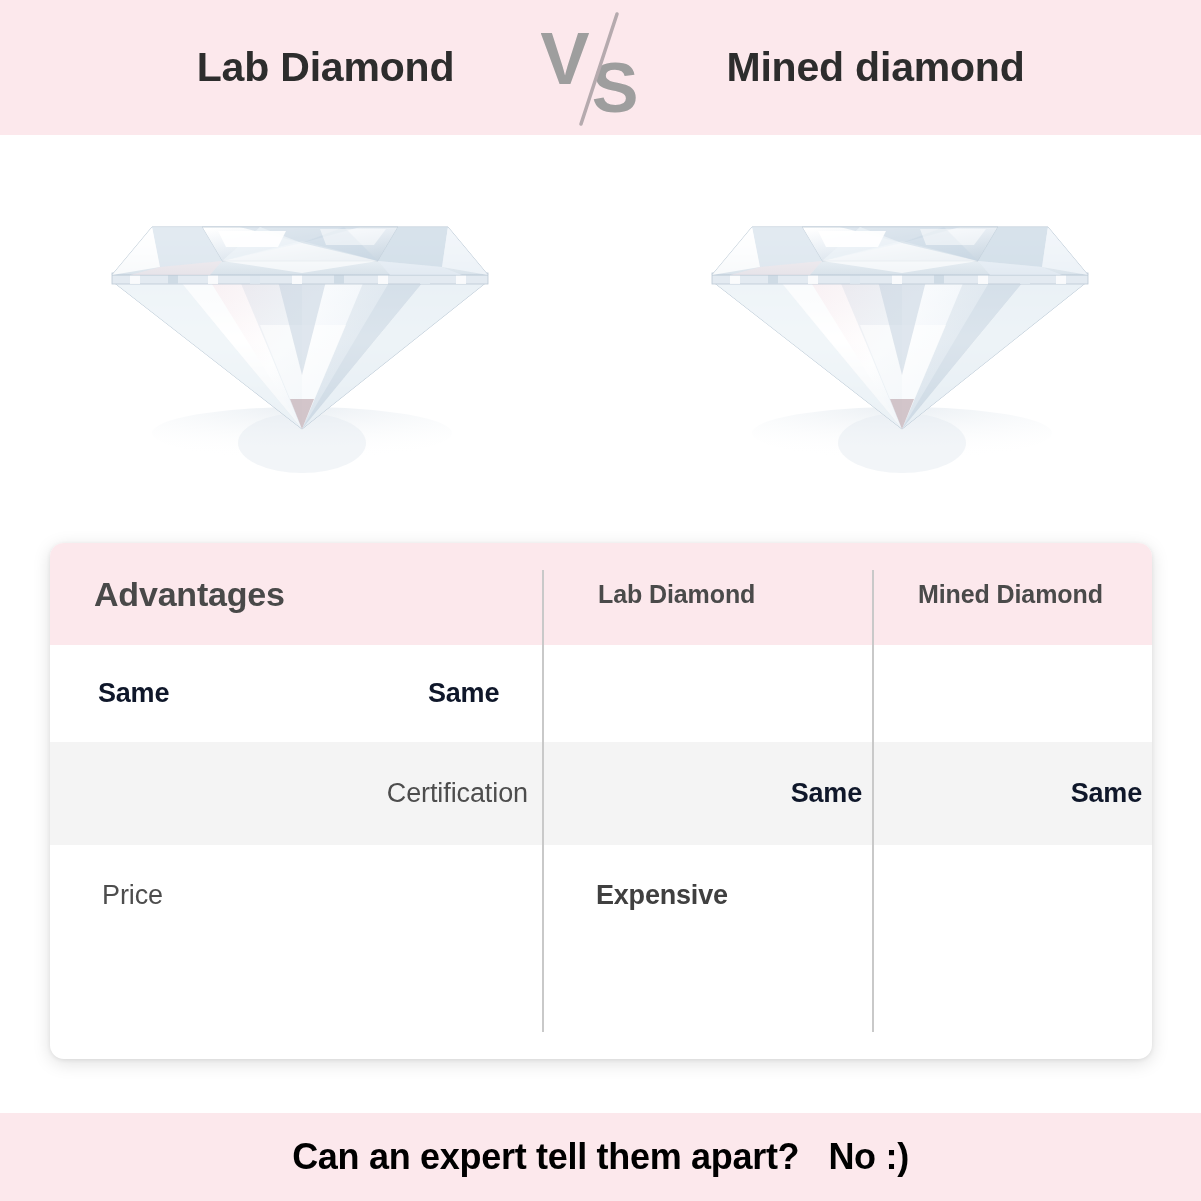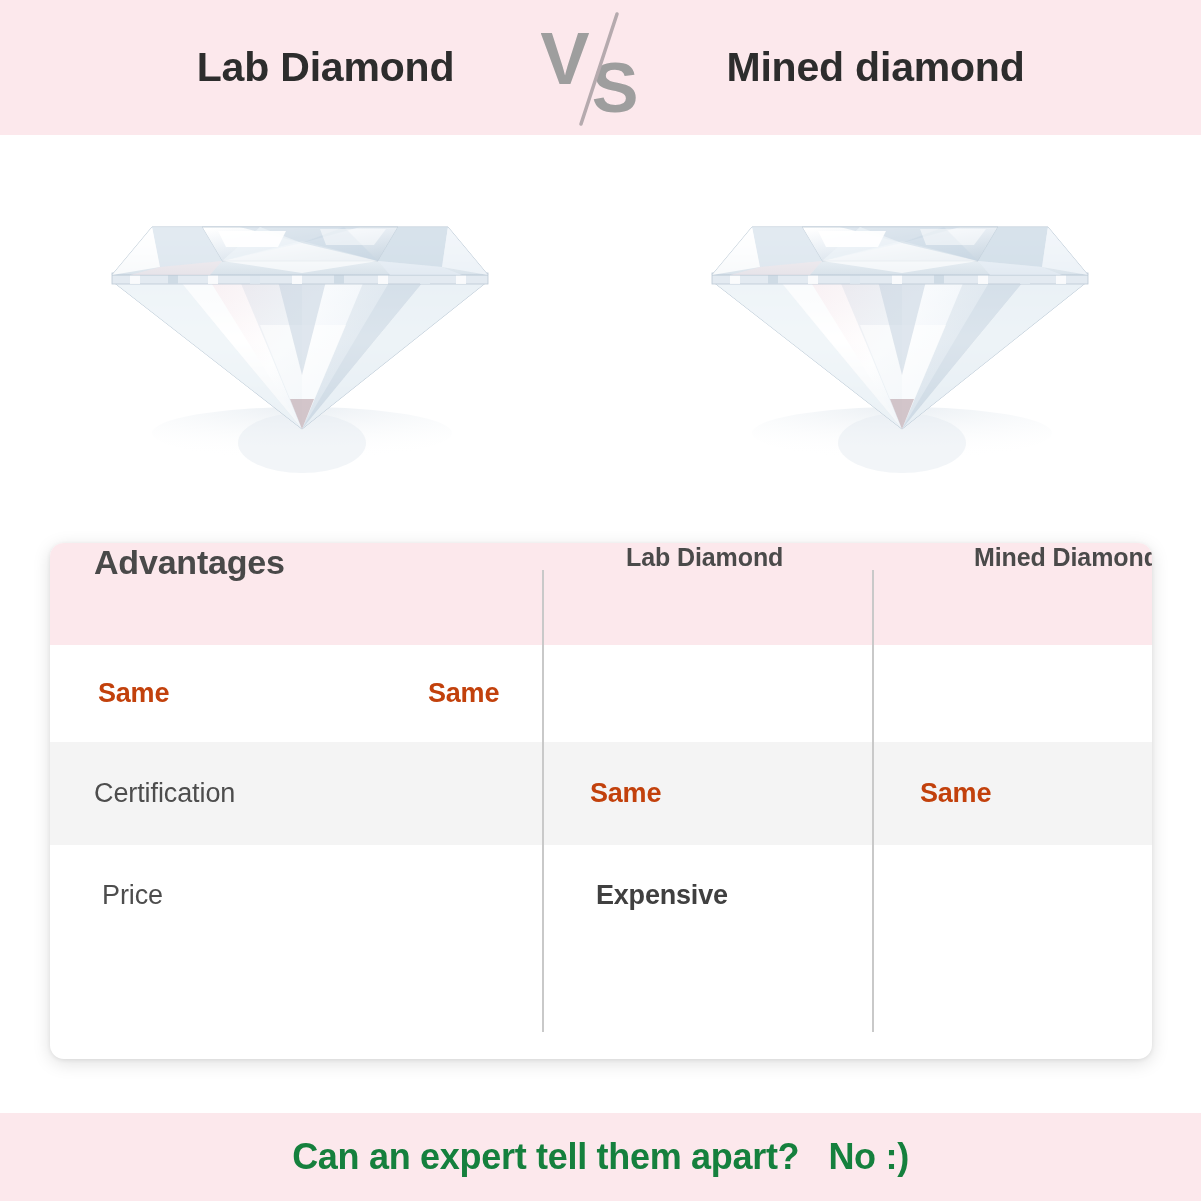--- a/index.html
+++ b/index.html
@@ -92,59 +92,58 @@
     box-sizing: border-box;
   }
   .c1 { width: 492px; flex: 0 0 492px; box-sizing: border-box; padding-left: 44px; padding-right: 14px; }
   .c2 { width: 330px; flex: 0 0 330px; box-sizing: border-box; padding-left: 56px; padding-right: 10px; }
   .c3 { width: 280px; flex: 0 0 280px; box-sizing: border-box; padding-left: 46px; padding-right: 10px; }
 
   
   .thead {
     height: 102px;
     background: #fce8ec;
-    align-items: flex-start;
-    gap: 28px;
+    align-items: center;
   }
   .th-main {
     font-size: 34px;
     font-weight: bold;
     color: #494949;
     letter-spacing: -0.2px;
   }
   .th-sub {
     font-size: 25px;
     font-weight: bold;
     color: #4a4a4a;
     letter-spacing: -0.1px;
     white-space: nowrap;
   }
 
   
   .tbody-row { align-items: center; }
   .tbody-row.h1 { height: 97px; }
-  .tbody-row.h2 { height: 103px; }
+  .tbody-row.h2 { height: 103px; text-align: right; }
   .tbody-row.h3 { height: 100px; margin-left: 8px; }
   .tbody-row.h4 { height: 114px; }
   .bg-white { background: #ffffff; }
   .bg-gray  { background: #f4f4f4; }
 
   .td-label {
     font-size: 27px;
     color: #4d4d4d;
     line-height: 1.42;
     letter-spacing: -0.1px;
   }
   .td-val {
     font-size: 27px;
     font-weight: bold;
     letter-spacing: -0.2px;
     white-space: nowrap;
   }
-  .val-good { color: #c2410c; padding-left: 48px; }
+  .val-good { color: #0f172a; padding-left: 48px; }
   .val-bad  { color: #404040; }
 
   
   .divider {
     position: absolute;
     top: 27px;
     width: 2px;
     height: 462px;
     background: #c9c9c9;
     pointer-events: none;
@@ -159,21 +158,21 @@
     width: 1201px;
     height: 88px;
     background: #fce8ec;
     display: flex;
     align-items: center;
     justify-content: center;
   }
   .bottom-text {
     font-size: 36px;
     font-weight: bold;
-    color: #15803d;
+    color: #000000;
     letter-spacing: -0.3px;
     white-space: pre;
   }
 </style>
 </head>
 <body>
 
 <div class="top-band">
   <div class="top-title left">Lab Diamond</div>
 

